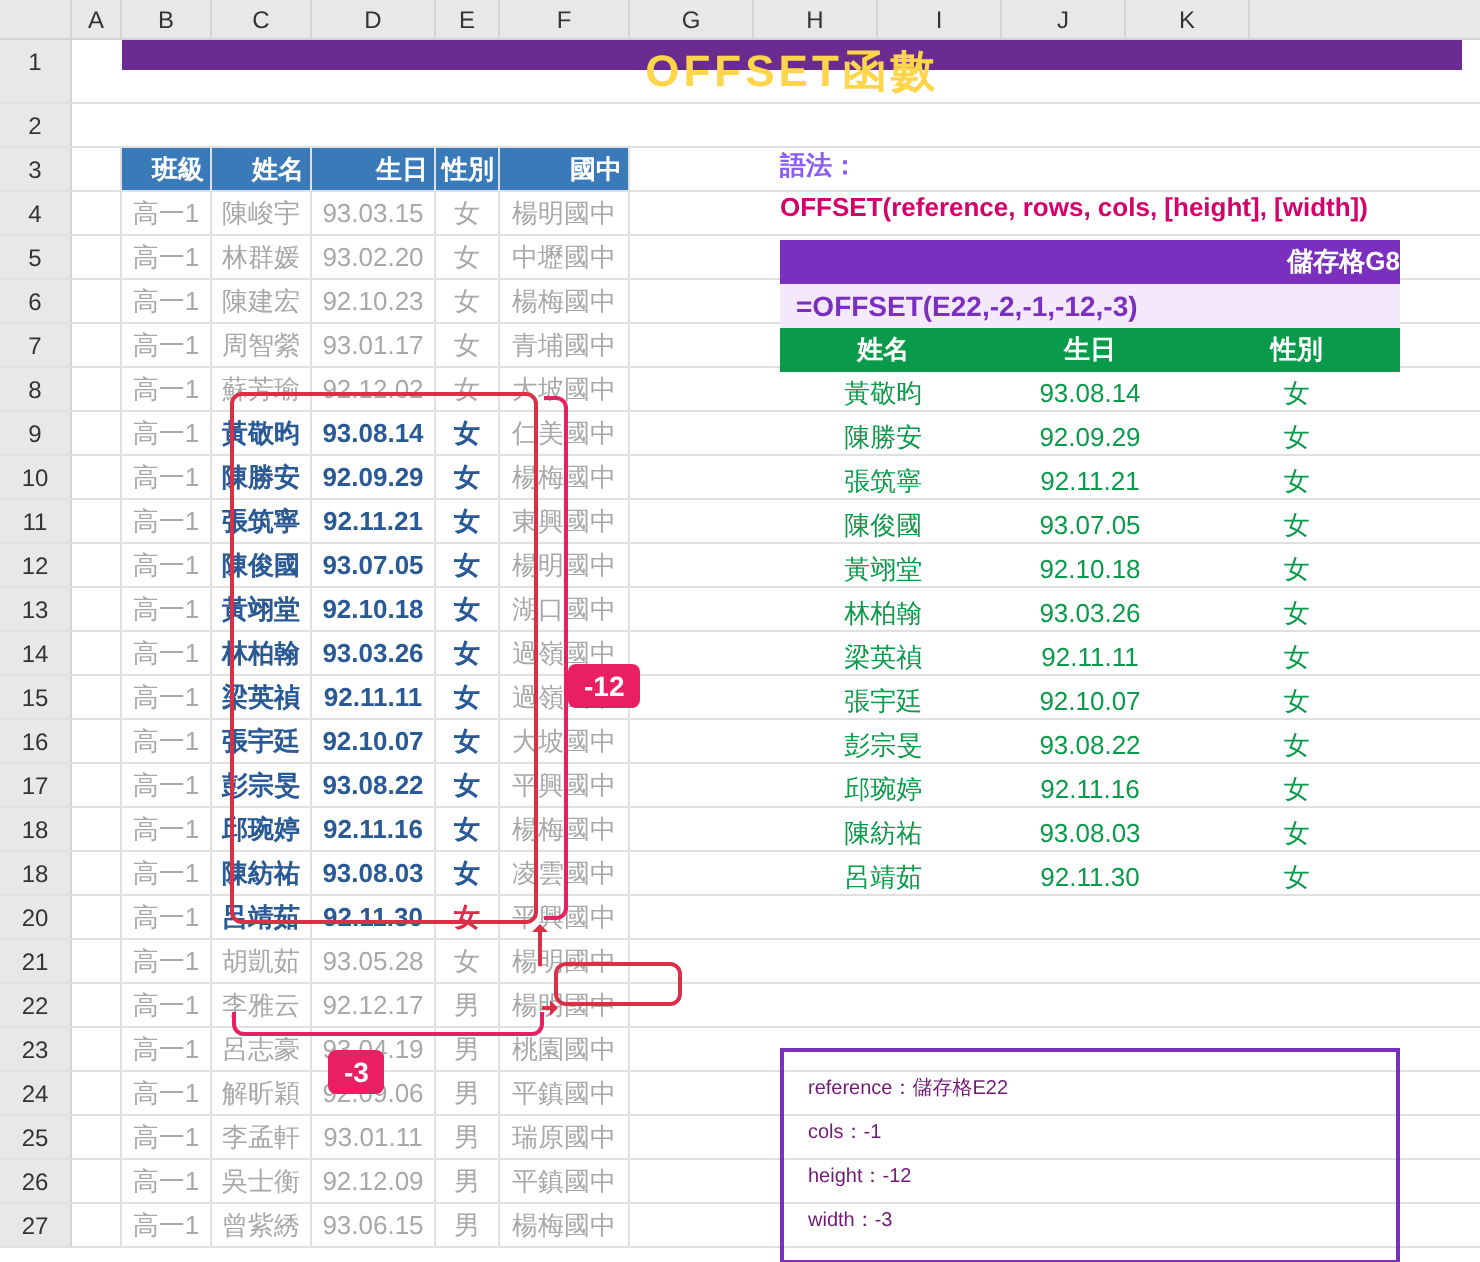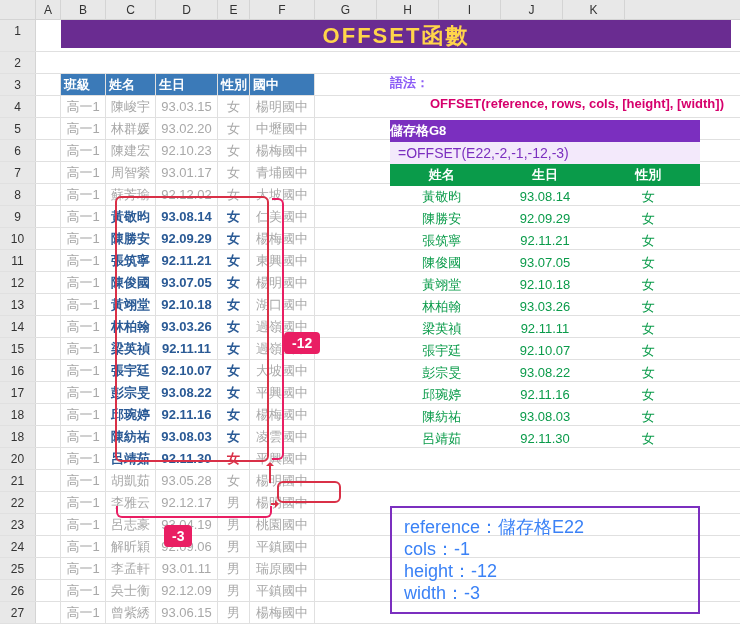--- a/index.html
+++ b/index.html
@@ -7,48 +7,48 @@
 .sheet { position: relative; width: 100%; height: 100%; }
 .col-headers { display: flex; background: #e8e8e8; border-bottom: 1px solid #d4d4d4; height: 20px; }
 .col-header { text-align: center; border-right: 1px solid #d4d4d4; font-size: 12px; line-height: 20px; color: #333; }
 .col-header.rownum { width: 36px; }
 .grid { position: relative; }
 .row { display: flex; height: 22px; border-bottom: 1px solid #e0e0e0; }
 .row.title-row { height: 32px; }
 .cell { border-right: 1px solid #e0e0e0; overflow: hidden; white-space: nowrap; padding: 0 3px; line-height: 22px; }
 .cell.rownum { width: 36px; text-align: center; background: #e8e8e8; color: #333; font-size: 12px; border-right: 1px solid #d4d4d4; }
 .cA { width: 25px; } .cB { width: 45px; } .cC { width: 50px; } .cD { width: 62px; } .cE { width: 32px; } .cF { width: 65px; }
-.title-banner { position: absolute; left: 61px; top: 20px; width: 670px; height: 28px; background: #6a2c91; color: #ffd54a; font-size: 22px; font-weight: bold; text-align: center; line-height: 32px; letter-spacing: 2px; }
-.table-header-row .cell.th { background: #3b7ab8; color: #fff; text-align: left; font-weight: bold; }
+.title-banner { position: absolute; left: 61px; top: 20px; width: 670px; height: 15px; background: #6a2c91; color: #ffd54a; font-size: 22px; font-weight: bold; text-align: center; line-height: 32px; letter-spacing: 2px; }
+.table-header-row .cell.th { background: #3b7ab8; color: #fff; text-align: right; font-weight: bold; }
 .muted { color: #a8a8a8; text-align: center; }
 .data-c { text-align: center; color: #a8a8a8; }
 .hl { color: #2a5a95; font-weight: bold; }
 .red-outline { position: absolute; border: 2px solid #d93047; border-radius: 6px; }
 .red-box-main { left: 115px; top: 196px; width: 154px; height: 266px; }
 .red-box-ref { left: 277px; top: 481px; width: 64px; height: 22px; }
 .arrow-v { position: absolute; border-left: 2px solid #d93047; left: 269px; top: 464px; height: 19px; }
 .arrow-v::before { content: ""; position: absolute; left: -5px; top: -6px; border: 4px solid transparent; border-bottom-color: #d93047; }
 .arrow-h { position: absolute; border-top: 2px solid #d93047; left: 271px; top: 503px; width: 6px; }
 .arrow-h::after { content: ""; position: absolute; right: -6px; top: -5px; border: 4px solid transparent; border-left-color: #d93047; }
 .badge { position: absolute; background: #e91e63; color: #fff; font-weight: bold; padding: 3px 8px; border-radius: 4px; font-size: 14px; }
 .badge-12 { left: 284px; top: 332px; }
 .badge-3 { left: 164px; top: 525px; }
 .bracket { position: absolute; width: 12px; border: 2px solid #e91e63; border-left: none; border-radius: 0 6px 6px 0; }
 .bracket-12 { left: 272px; top: 198px; height: 262px; }
 .bracket-3 { position: absolute; height: 12px; border: 2px solid #e91e63; border-top: none; border-radius: 0 0 6px 6px; left: 116px; top: 506px; width: 156px; }
 .syntax { position: absolute; left: 390px; top: 74px; color: #8b5cf6; font-weight: bold; font-size: 13px; }
-.syntax2 { position: absolute; left: 390px; top: 96px; color: #d6006c; font-weight: bold; font-size: 13px; margin-left: 40px; }
-.purple-bar { position: absolute; left: 390px; top: 120px; width: 310px; height: 22px; background: #7b2fbf; color: #fff; text-align: left; line-height: 22px; font-weight: bold; }
-.formula-bar { position: absolute; left: 390px; top: 142px; width: 310px; height: 22px; background: #f3e9fb; color: #7b2fbf; line-height: 22px; font-weight: normal; padding-left: 8px; font-size: 14px; }
+.syntax2 { position: absolute; left: 390px; top: 96px; color: #d6006c; font-weight: bold; font-size: 13px; }
+.purple-bar { position: absolute; left: 390px; top: 120px; width: 310px; height: 22px; background: #7b2fbf; color: #fff; text-align: right; line-height: 22px; font-weight: bold; }
+.formula-bar { position: absolute; left: 390px; top: 142px; width: 310px; height: 22px; background: #f3e9fb; color: #7b2fbf; line-height: 22px; font-weight: bold; padding-left: 8px; font-size: 14px; }
 .green-header { position: absolute; left: 390px; top: 164px; width: 310px; height: 22px; background: #0a9b4a; color: #fff; display: flex; }
 .green-header span { flex: 1; text-align: center; line-height: 22px; font-weight: bold; }
 .result-table { position: absolute; left: 390px; top: 186px; width: 310px; }
 .result-row { display: flex; height: 22px; }
 .result-row span { flex: 1; text-align: center; color: #0a9b4a; line-height: 22px; font-size: 13px; }
-.info-box { position: absolute; left: 390px; top: 506px; width: 310px; border: 2px solid #7b2fbf; padding: 8px 12px; color: #3b82f6; font-size: 18px; line-height: 22px; }
+.info-box { position: absolute; left: 390px; top: 524px; width: 310px; border: 2px solid #7b2fbf; padding: 8px 12px; color: #701a75; font-size: 10px; line-height: 22px; }
 .sel-e22 { color: #d93047 !important; font-weight: bold; }
 </style>
 </head>
 <body>
 
 <div class="sheet">
   <div class="col-headers" id="colh">
       <div class="col-header rownum" style="width: 36px;"></div>
       <div class="col-header" style="width: 25px;">A</div>
       <div class="col-header" style="width: 45px;">B</div>

